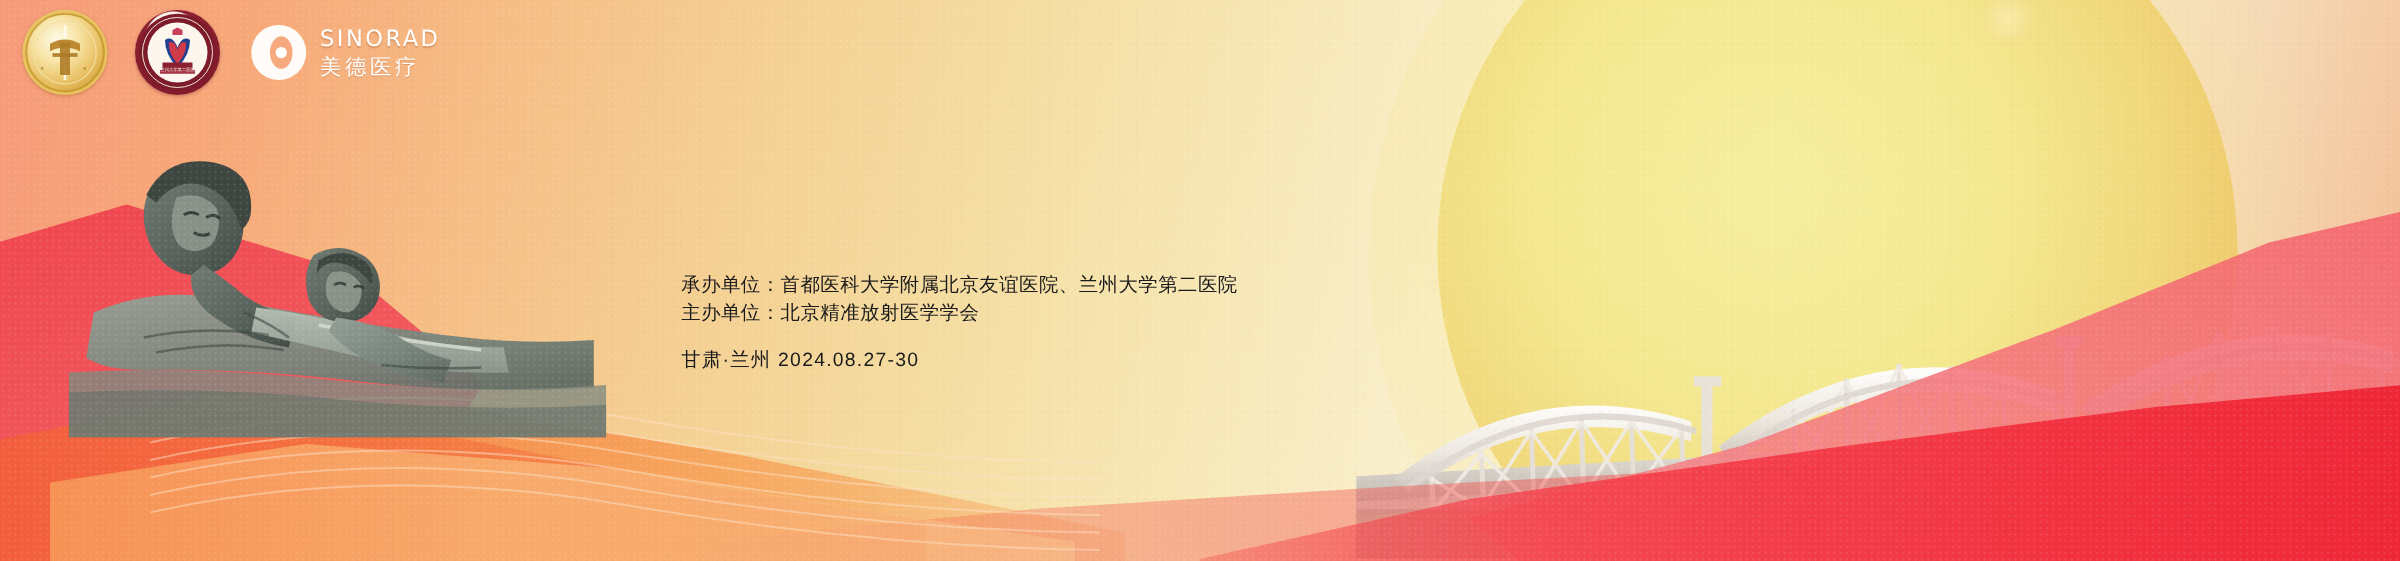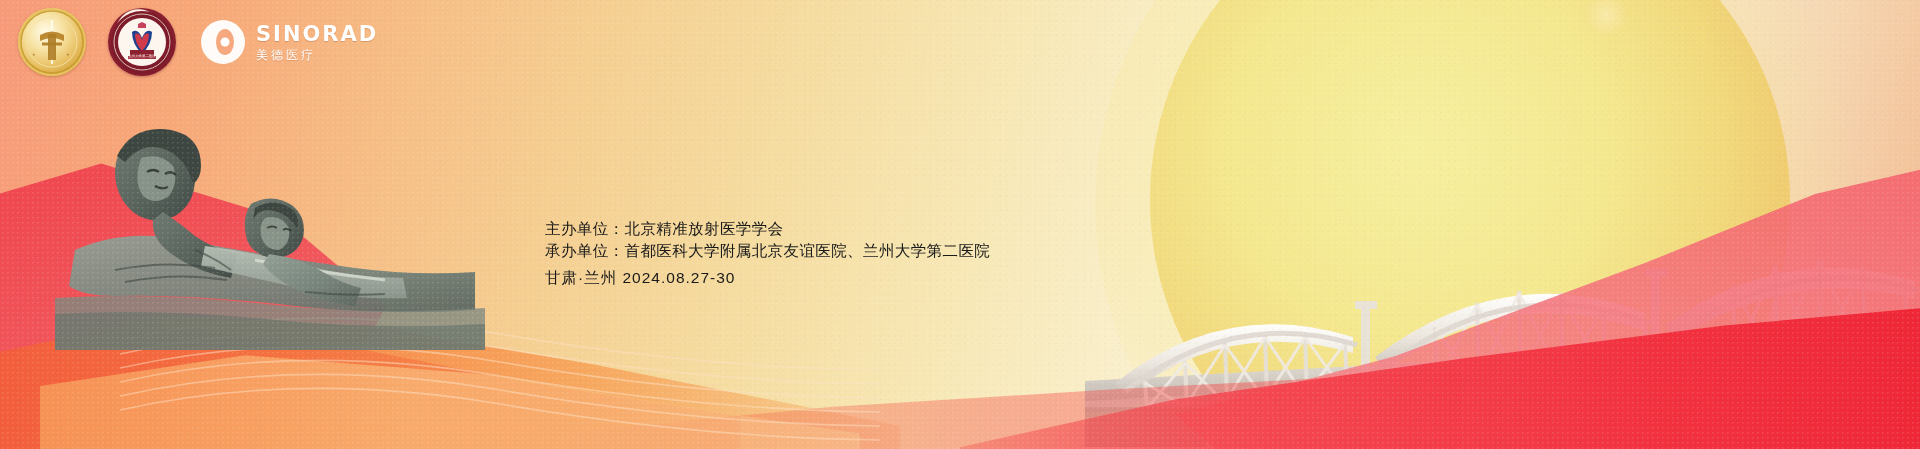--- a/index.html
+++ b/index.html
@@ -145,23 +145,23 @@
     box-shadow:0 0 0 2px #e7c25f inset, 0 1px 3px rgba(120,70,10,.35);}
   .logo-green{width:68px;height:68px;border-radius:50%;
     background:radial-gradient(circle at 45% 35%,#5fc36c 0%,#3fae53 45%,#2d9a45 100%);
     box-shadow:0 1px 3px rgba(20,90,30,.35);}
   .logo-maroon{width:68px;height:68px;border-radius:50%;
     background:radial-gradient(circle at 45% 35%,#fdf7f2 0%,#fbf1e6 38%,#8c2031 40%,#7a1828 100%);
     box-shadow:0 1px 3px rgba(90,10,25,.35);}
   .logo-sinorad{display:flex;align-items:center;gap:8px;}
 
   .sinorad-text{display:flex;flex-direction:column;line-height:1;}
-  .sinorad-en{font-size:21px;font-weight:bold;color:#fff;letter-spacing:2px;
+  .sinorad-en{font-size:18px;font-weight:normal;color:#fff;letter-spacing:2px;
     font-family:"DejaVu Sans",sans-serif;text-shadow:0 1px 1px rgba(160,90,50,.35);}
-  .sinorad-cn{font-size:12px;color:#fff;letter-spacing:3px;margin-top:4px;
+  .sinorad-cn{font-size:17px;color:#fff;letter-spacing:3px;margin-top:4px;
     text-shadow:0 1px 1px rgba(160,90,50,.35);}
 
   
   #title-block{
     position:absolute;left:0;right:0;top:58px;
     text-align:center;z-index:30;
   }
   .title-line{
     color:#0b0b0b;
     font-weight:bold;
@@ -181,21 +181,21 @@
     position:absolute;left:545px;top:218px;z-index:30;
   }
   .info-line{
     color:#1a1a1a;
     font-size:15.5px;
     line-height:22px;
     letter-spacing:.4px;
     white-space:nowrap;
     font-family:"Liberation Sans","DejaVu Sans",sans-serif;
   }
-  #info-venue{margin-top:5px;letter-spacing:1px;}
+  #info-venue{margin-top:16px;letter-spacing:1px;}
 </style>
 </head>
 <body>
 
 <div id="banner">
 
   <div class="sun" id="sun-glow"></div>
   <div class="sun" id="sun-main"></div>
   <div class="sun" id="sun-dot"></div>
 
@@ -415,18 +415,18 @@
       <div class="sinorad-text">
         <span class="sinorad-en">SINORAD</span>
         <span class="sinorad-cn">美德医疗</span>
       </div>
     </div>
 
   </div>
 
 
   <div id="info-block">
+    <div class="info-line">承办单位：首都医科大学附属北京友谊医院、兰州大学第二医院</div>
     <div class="info-line">主办单位：北京精准放射医学学会</div>
-    <div class="info-line">承办单位：首都医科大学附属北京友谊医院、兰州大学第二医院</div>
     <div class="info-line" id="info-venue">甘肃·兰州  2024.08.27-30</div>
   </div>
 
 </div>
 
 </body></html>

